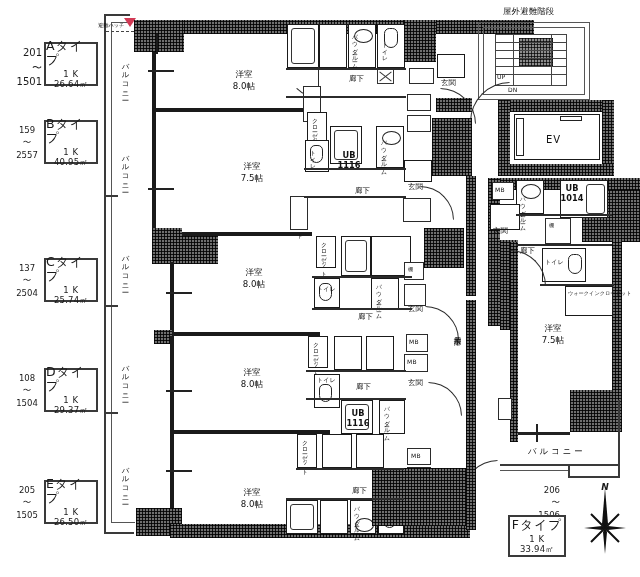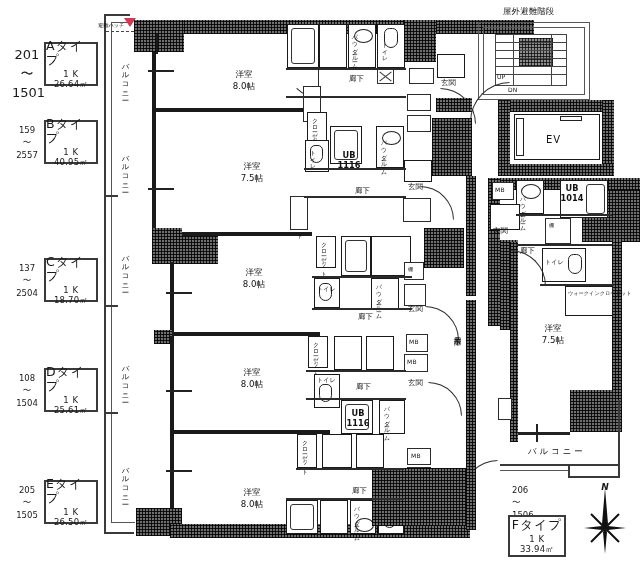--- a/index.html
+++ b/index.html
@@ -69,21 +69,21 @@
   .compass{position:absolute;}
   .compass .n{position:absolute;top:-2px;left:50%;transform:translateX(-50%);
               font-size:9px;font-style:italic;font-weight:bold;}
   .framebox{position:absolute;border:1px solid #555;}
 </style>
 </head>
 <body>
 
 <div id="plan">
 
-  <div class="abs" style="left:12px;top:46px;width:30px;text-align:center;font-size:13px;line-height:1.45;">
+  <div class="abs" style="left:12px;top:46px;width:30px;text-align:right;font-size:10px;line-height:1.45;">
     <div>201</div>
     <div>〜</div>
     <div>1501</div>
   </div>
   <div class="abs legend-box" style="left:44px;top:42px;width:54px;height:44px;">
     <div class="lt">Aタイプ</div>
     <div class="lk">1 K</div>
     <div class="la">26.64㎡</div>
   </div>
 
@@ -99,46 +99,46 @@
   </div>
 
   <div class="abs" style="left:12px;top:262px;width:30px;text-align:center;font-size:8.5px;line-height:1.45;">
     <div>137</div>
     <div>〜</div>
     <div>2504</div>
   </div>
   <div class="abs legend-box" style="left:44px;top:258px;width:54px;height:44px;">
     <div class="lt">Cタイプ</div>
     <div class="lk">1 K</div>
-    <div class="la">18.70㎡</div>
+    <div class="la">25.74㎡</div>
   </div>
 
   <div class="abs" style="left:12px;top:372px;width:30px;text-align:center;font-size:8.5px;line-height:1.45;">
     <div>108</div>
     <div>〜</div>
     <div>1504</div>
   </div>
   <div class="abs legend-box" style="left:44px;top:368px;width:54px;height:44px;">
     <div class="lt">Dタイプ</div>
     <div class="lk">1 K</div>
-    <div class="la">25.61㎡</div>
+    <div class="la">29.37㎡</div>
   </div>
 
   <div class="abs" style="left:12px;top:484px;width:30px;text-align:center;font-size:8.5px;line-height:1.45;">
     <div>205</div>
     <div>〜</div>
     <div>1505</div>
   </div>
   <div class="abs legend-box" style="left:44px;top:480px;width:54px;height:44px;">
     <div class="lt">Eタイプ</div>
     <div class="lk">1 K</div>
     <div class="la">26.50㎡</div>
   </div>
 
-  <div class="abs" style="left:512px;top:484px;width:48px;text-align:left;font-size:8.5px;line-height:1.45;">
+  <div class="abs" style="left:512px;top:484px;width:48px;text-align:right;font-size:8.5px;line-height:1.45;">
     <div>206</div>
     <div>〜</div>
     <div>1506</div>
   </div>
   <div class="abs legend-box" style="left:508px;top:515px;width:58px;height:42px;">
     <div class="lt">Fタイプ</div>
     <div class="lk">1 K</div>
     <div class="la">33.94㎡</div>
   </div>
 

